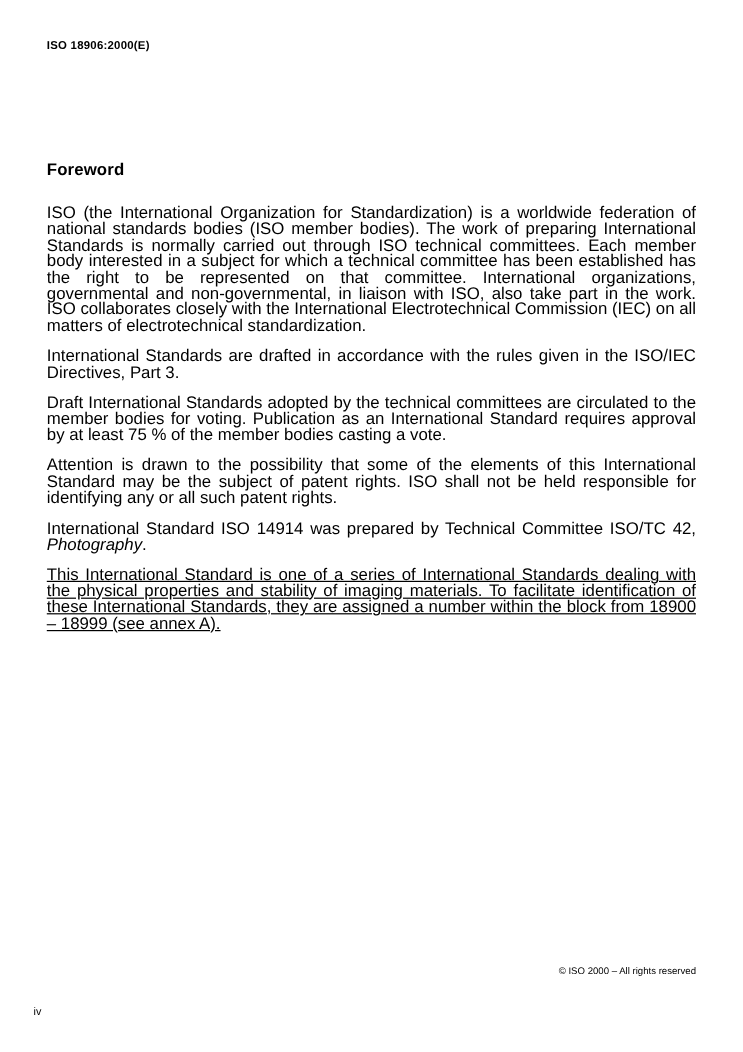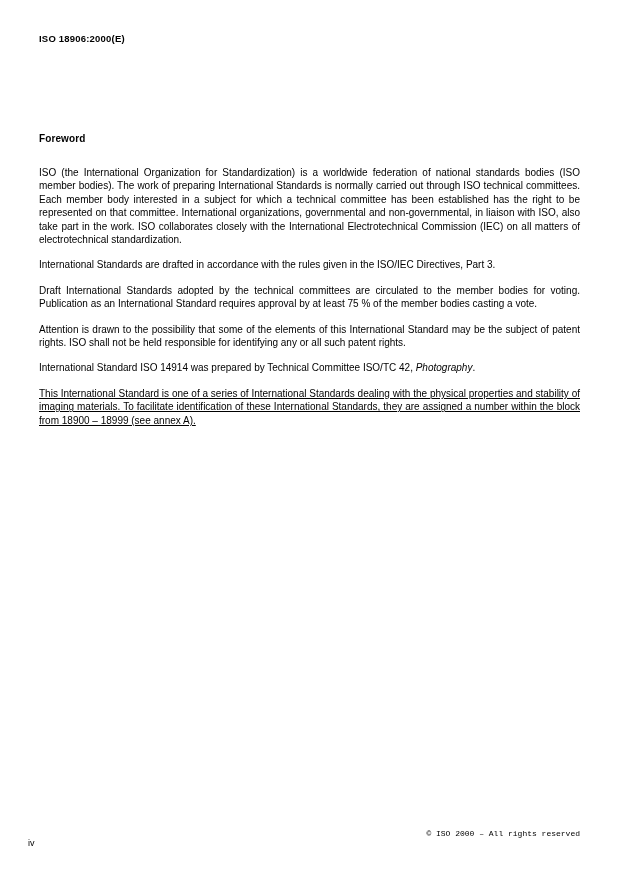--- a/index.html
+++ b/index.html
@@ -30,27 +30,27 @@
     font-weight: bold;
     letter-spacing: 0.2px;
   }
   .content {
     position: absolute;
     left: 39px;
     top: 133px;
     width: 541px;
   }
   h1.title {
-    font-size: 10px;
+    font-size: 14px;
     font-weight: bold;
     margin: 0 0 22px 0;
     letter-spacing: 0.1px;
   }
   p.para {
-    font-size: 10px;
+    font-size: 14px;
     line-height: 13.4px;
     text-align: justify;
     margin: 0 0 12px 0;
   }
   p.para:last-child {
     margin-bottom: 0;
   }
   .gap-large {
     margin-bottom: 13px;
     text-decoration: underline;
@@ -60,24 +60,23 @@
   }
   .footer-left {
     position: absolute;
     left: 28px;
     top: 838px;
     font-size: 9px;
   }
   .footer-right {
     position: absolute;
     right: 39px;
-    top: 829px;
+    top: 805px;
     font-size: 8px;
     text-align: center;
-    font-family: Liberation Mono, monospace;
   }
 </style>
 </head>
 <body>
 
 <div class="page">
 
   <div class="header">ISO 18906:2000(E)</div>
 
   <div class="content">

